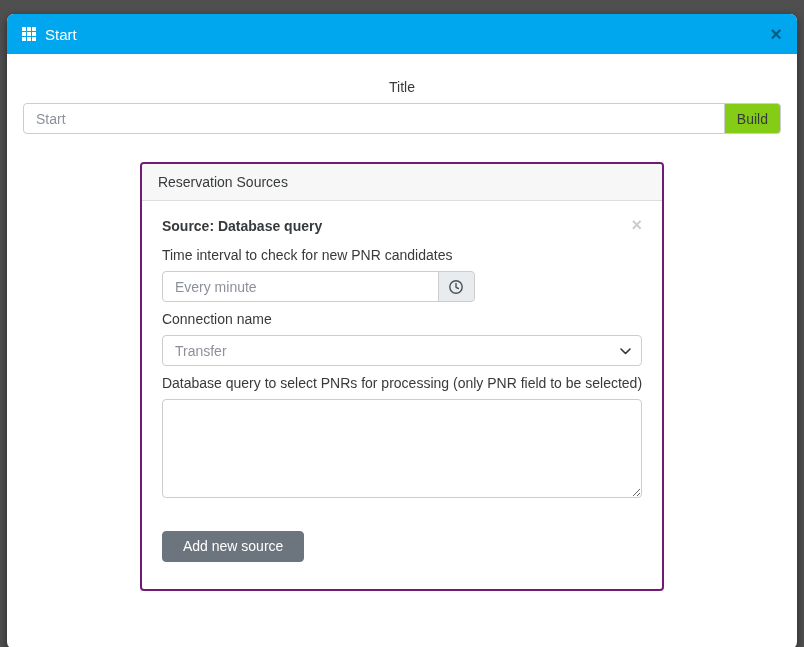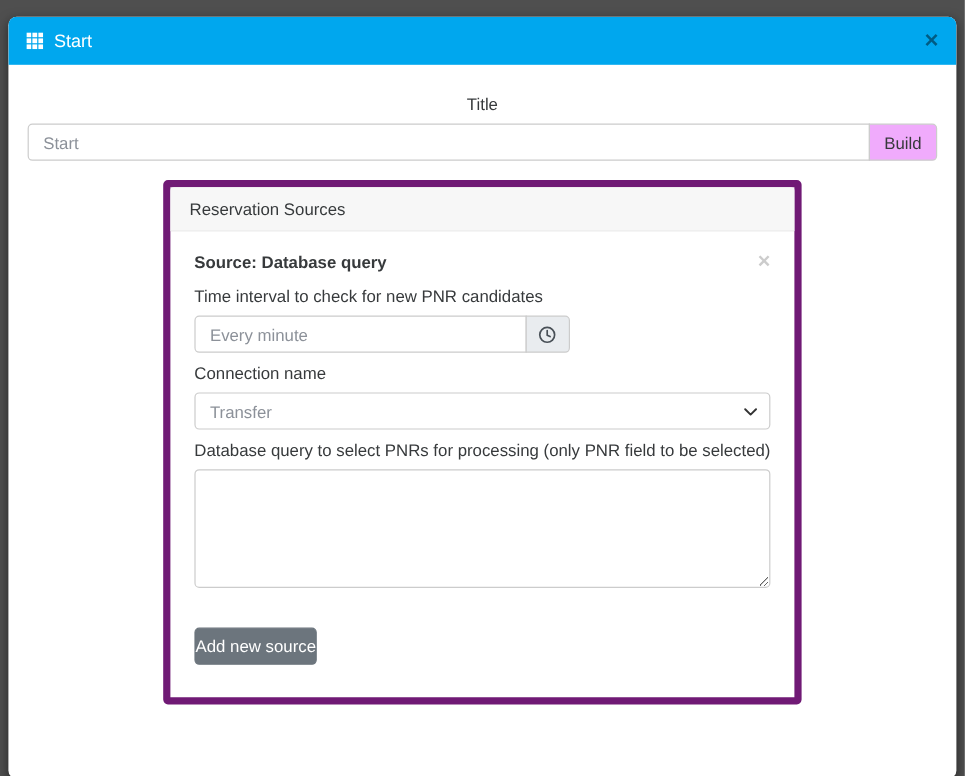--- a/index.html
+++ b/index.html
@@ -70,26 +70,26 @@
   .input-group .text-input { border-top-right-radius:0; border-bottom-right-radius:0; }
   .group-append {
     height:31px;
     margin-left:-1px;
     border:1px solid #ccc;
     border-top-right-radius:4px; border-bottom-right-radius:4px;
     display:flex; align-items:center; justify-content:center;
     font-size:14px; color:#373a3c;
     cursor:pointer;
   }
-  .build-btn { background:#f0abfc; padding:0 12px; }
+  .build-btn { background:#84cc16; padding:0 12px; }
   .clock-addon { background:#e9ecef; width:37px; }
   
   .panel {
-    margin-top:16px;
-    border:6px solid #701a75;
+    margin-top:28px;
+    border:2px solid #701a75;
     border-radius:4px;
   }
   .panel-header {
     background:#f7f7f7;
     border-bottom:1px solid #ddd;
     border-radius:3px 3px 0 0;
     padding:10px 16px;
     color:#373a3c;
   }
   .panel-body { padding:17px 20px 27px; }
@@ -132,21 +132,21 @@
     font-size:14px;
     color:#55595c;
     resize:both;
     outline:none;
     font-family:"Liberation Sans", sans-serif;
   }
   .btn {
     font-family:"Liberation Sans", sans-serif;
     font-size:14px;
     border-radius:4px;
-    padding:6px 0;
+    padding:6px 20px;
     line-height:17px;
     cursor:pointer;
   }
   .btn-add {
     margin-top:30px;
     background:#6c757d;
     border:1px solid #6c757d;
     color:#fff;
   }
   

